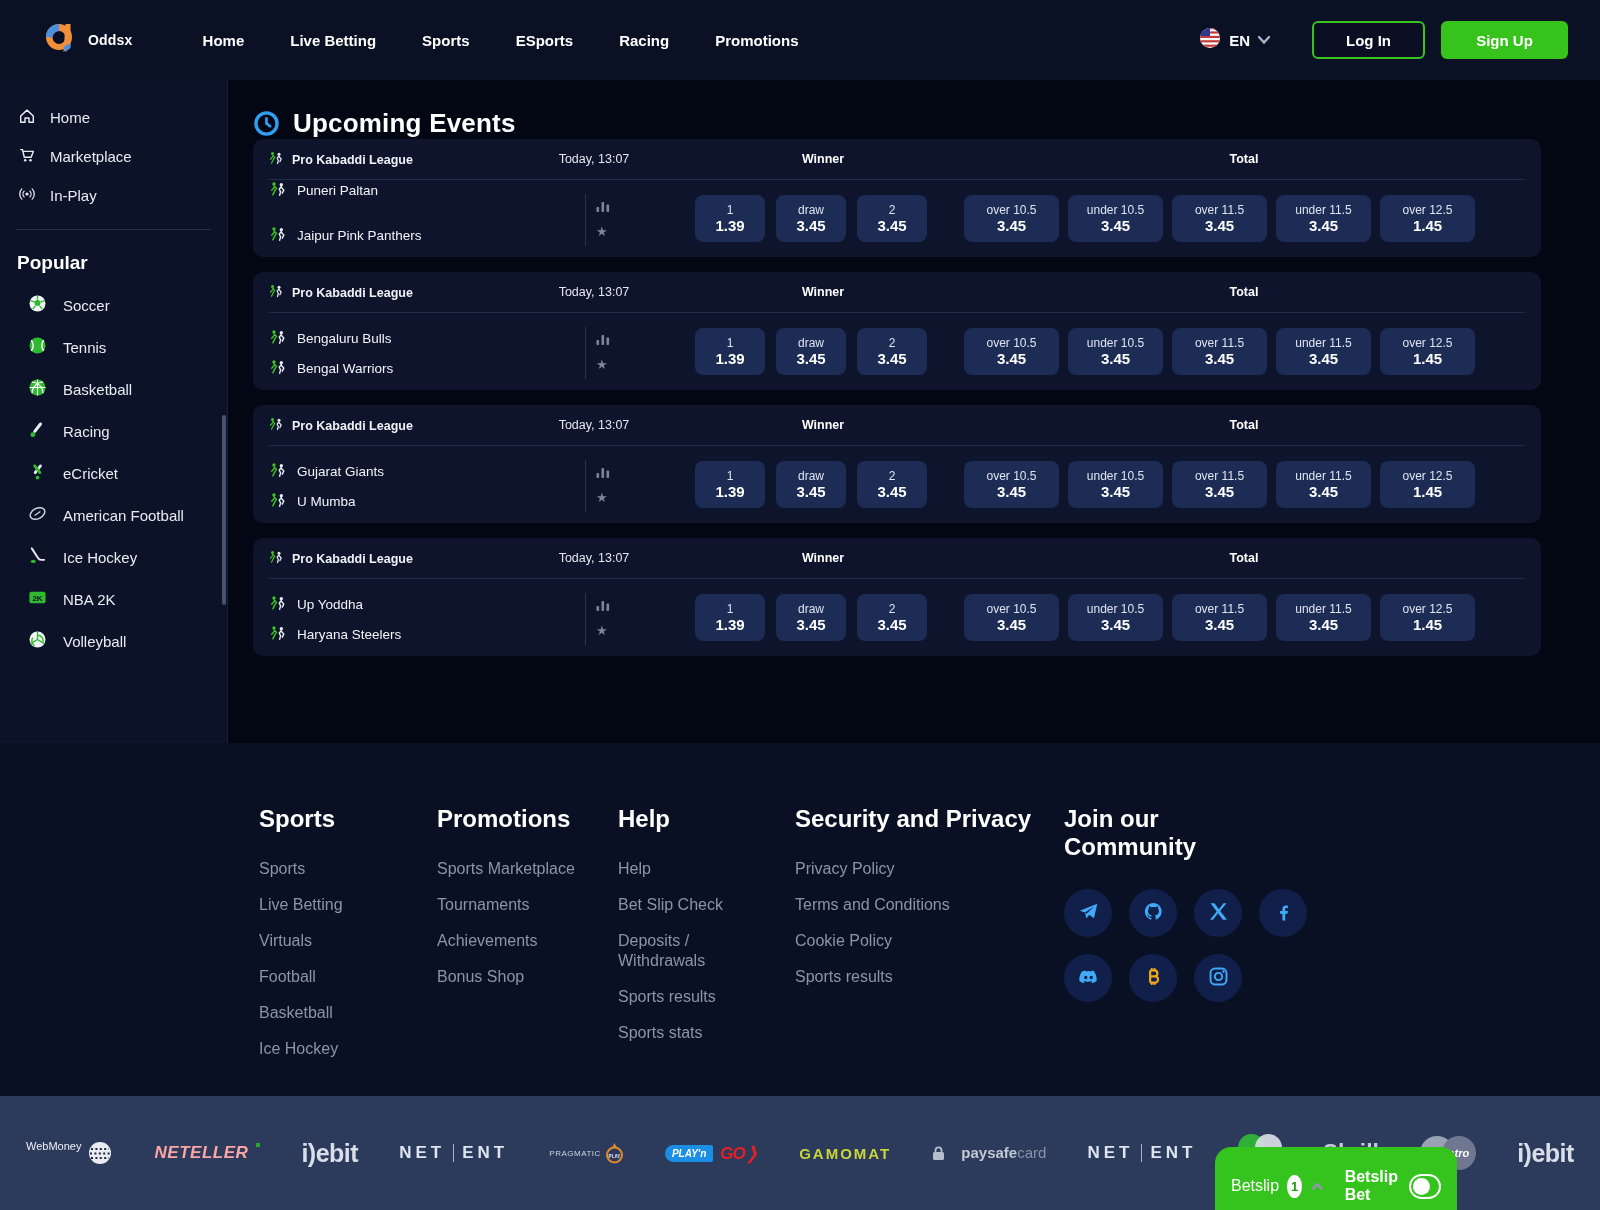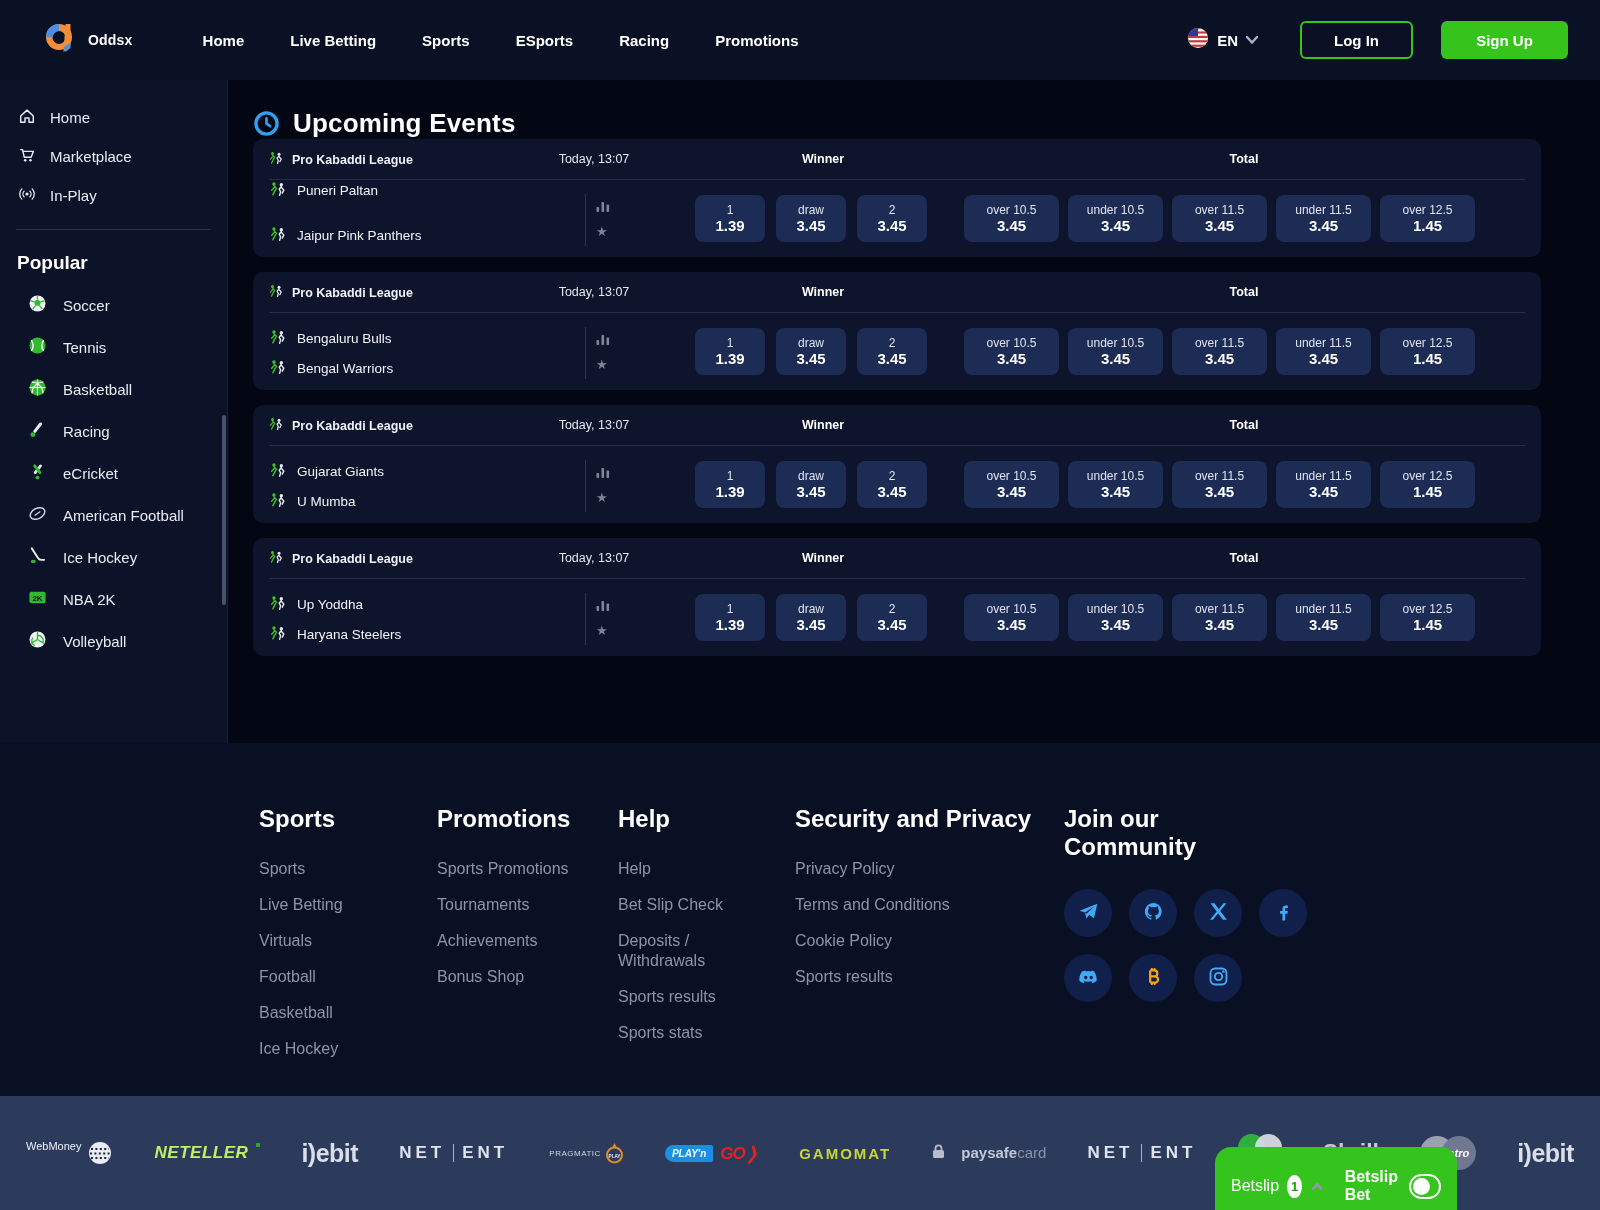--- a/index.html
+++ b/index.html
@@ -17,21 +17,21 @@
   .nav-right { margin-left:auto; display:flex; align-items:center; }
   .lang { display:flex; align-items:center; gap:8px; cursor:pointer; }
   .lang-code { font-size:15px; font-weight:700; }
   .chev { width:12px; height:8px; }
   .btn-login {
     margin-left:42px; width:113px; height:38px; background:#0a0f23;
     border:2px solid #36c41c; border-radius:6px; color:#fff; font-weight:700;
     font-size:15px; font-family:inherit; cursor:pointer;
   }
   .btn-signup {
-    margin-left:28px; width:127px; height:38px; background:#36c41c; border:none;
+    margin-left:16px; width:127px; height:38px; background:#36c41c; border:none;
     border-radius:6px; color:#fff; font-weight:700; font-size:15px; font-family:inherit; cursor:pointer;
   }
   
   .page { display:flex; height:663px; }
   .sidebar { width:228px; background:#0c1328; position:relative; border-right:1px solid rgba(255,255,255,.05); padding-top:18px; flex:none; }
   .side-item { display:flex; align-items:center; gap:14px; padding:9px 0 9px 18px; font-size:15px; color:#e8ebf2; cursor:pointer; }
   .side-item svg { width:18px; height:18px; flex:none; }
   .side-divider { border-top:1px solid #283253; margin:14px 16px 0 16px; }
   .popular-title { font-size:19px; font-weight:700; padding:22px 0 10px 17px; color:#fff; }
   .sport-item { display:flex; align-items:center; gap:16px; padding:10px 0 10px 28px; font-size:15px; color:#e8ebf2; cursor:pointer; }
@@ -75,32 +75,32 @@
   .fcol:nth-child(1){ width:178px; } .fcol:nth-child(2){ width:181px; }
   .fcol:nth-child(3){ width:177px; padding-right:30px; } .fcol:nth-child(4){ width:269px; }
   .community { width:280px; }
   .soc-grid { display:flex; flex-wrap:wrap; gap:17px; margin-top:28px; width:260px; }
   .soc { width:48px; height:48px; border-radius:50%; background:#11204a; display:flex; align-items:center; justify-content:center; cursor:pointer; }
   .soc svg { width:21px; height:21px; }
   
   .paybar { height:114px; background:#2c3a5c; display:flex; align-items:center; justify-content:space-between; padding:0 26px; position:relative; }
   .pm { display:flex; gap:6px; color:#d7dce6; white-space:nowrap; }
   .pm-webmoney .t { font-size:11px; color:#eef1f6; }
-  .pm-neteller { font-size:17px; font-weight:700; font-style:italic; letter-spacing:.5px; color:#bef264; }
+  .pm-neteller { font-size:17px; font-weight:700; font-style:italic; letter-spacing:.5px; color:#fca5a5; }
   .pm-neteller .dot { display:inline-block; width:4px; height:4px; background:#27a928; margin-left:2px; }
   .pm-idebit { font-size:25px; font-weight:800; color:#d9dee8; letter-spacing:-.5px; }
   .pm-netent { font-size:17px; font-weight:700; letter-spacing:4px; color:#dfe4ee; display:flex; align-items:center; }
   .pm-netent .bar { width:1px; height:18px; background:#aab2c2; margin:0 2px; }
   .pm-prag { display:flex; align-items:center; gap:4px; }
   .pm-prag .t { font-size:8px; letter-spacing:.5px; color:#cfd5e1; }
   .pm-playngo { display:flex; align-items:center; }
   .pm-playngo .pill { background:#1a8fe3; color:#fff; font-size:10px; font-style:italic; font-weight:700; padding:3px 7px; border-radius:9px 2px 2px 9px; }
   .pm-playngo .go { color:#e32222; font-size:17px; font-weight:800; font-style:italic; letter-spacing:-1px; margin-left:1px; }
   .pm-gamomat { font-size:15px; font-weight:800; letter-spacing:2px; color:#c8d637; }
-  .pm-paysafe { display:flex; gap:16px; }
+  .pm-paysafe { display:flex; align-items:center; gap:16px; }
   .pm-paysafe .b { font-size:15px; font-weight:700; color:#c2c8d4; }
   .pm-paysafe .r { font-size:15px; color:#8b93a5; }
   .pm-mc { display:flex; flex-direction:column; align-items:center; gap:2px; }
   .pm-mc .circles { position:relative; width:44px; height:27px; }
   .pm-mc .c1,.pm-mc .c2 { position:absolute; width:27px; height:27px; border-radius:50%; }
   .pm-mc .c1 { left:0; background:#2faf3a; } .pm-mc .c2 { left:17px; background:#d9dde5; opacity:.92; }
   .pm-mc .t { font-size:8px; color:#eef1f6; }
   .pm-skrill { font-size:23px; font-weight:800; color:#c3c9d6; }
   .pm-maestro { position:relative; width:56px; height:34px; }
   .pm-maestro .c1,.pm-maestro .c2 { position:absolute; width:34px; height:34px; border-radius:50%; }
@@ -606,21 +606,21 @@
           <li>Live Betting</li>
           <li>Virtuals</li>
           <li>Football</li>
           <li>Basketball</li>
           <li>Ice Hockey</li>
         </ul>
      </div>
       <div class="fcol">
        <h3>Promotions</h3>
        <ul>
-          <li>Sports Promotions</li>
+          <li>Sports Marketplace</li>
           <li>Tournaments</li>
           <li>Achievements</li>
           <li>Bonus Shop</li>
         </ul>
      </div>
       <div class="fcol">
        <h3>Help</h3>
        <ul>
           <li>Help</li>
           <li>Bet Slip Check</li>

